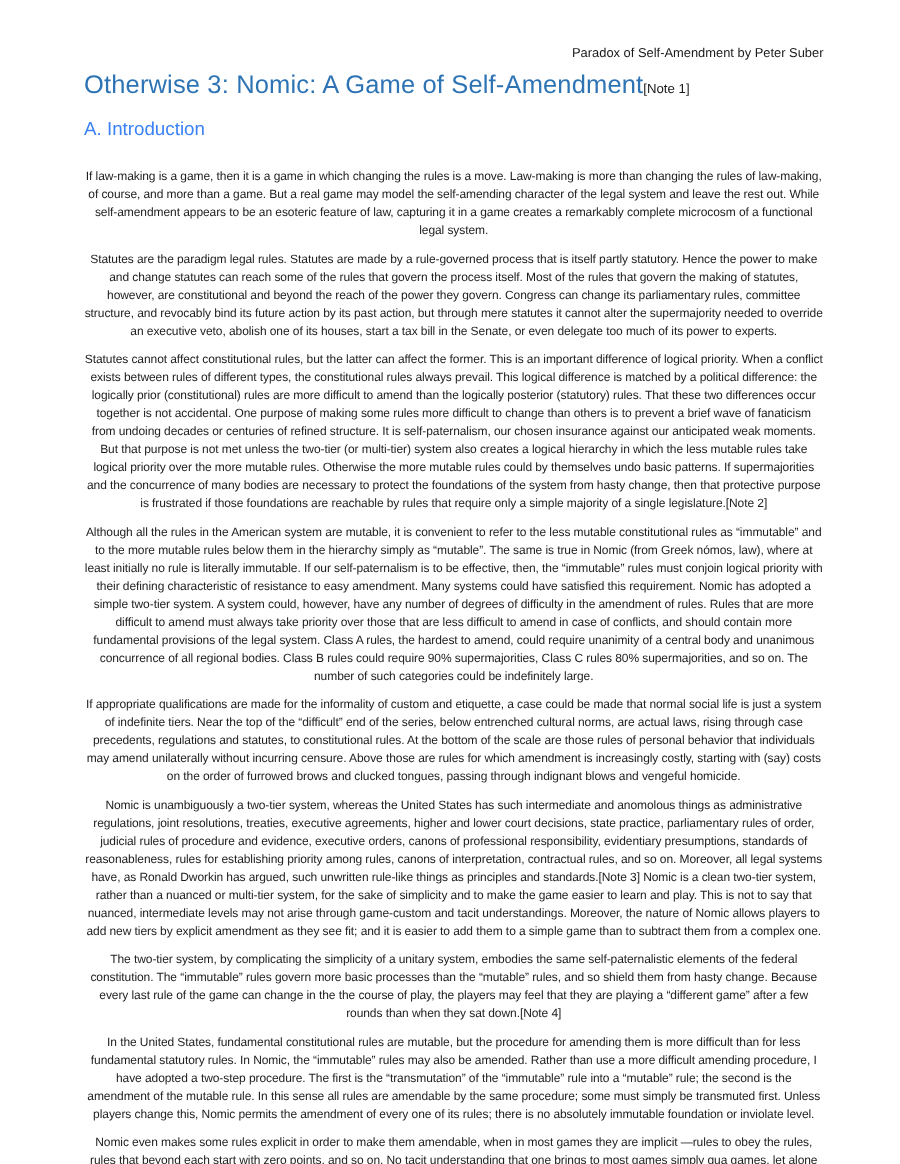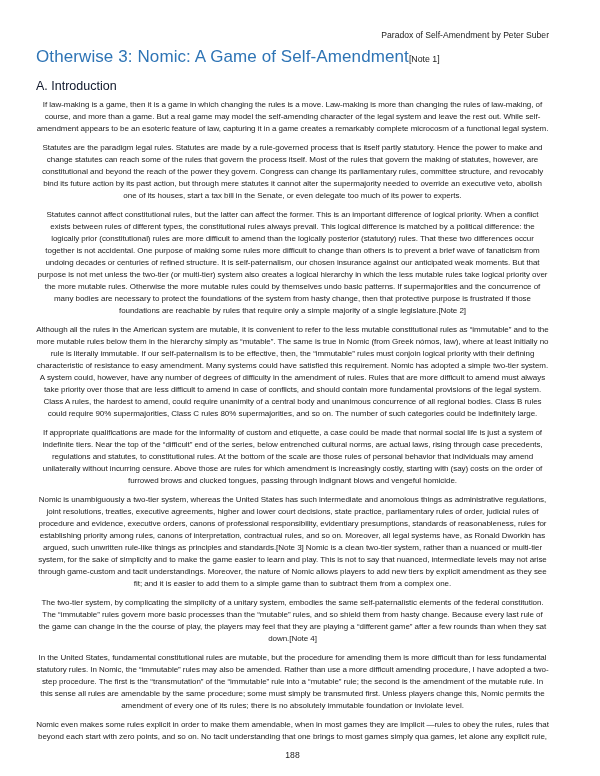--- a/index.html
+++ b/index.html
@@ -6,21 +6,21 @@
     margin: 0;
     padding: 0;
     background: #ffffff;
   }
   .page {
     position: relative;
     width: 584px;
     height: 776px;
     background: #ffffff;
     box-sizing: border-box;
-    padding: 30px 35px 0 36px;
+    padding: 30px 35px 0 56px;
     font-family: "Liberation Sans", sans-serif;
     color: #1c1c1c;
     overflow: hidden;
   }
   .running-header {
     text-align: right;
     font-size: 8.6px;
     line-height: 11px;
     color: #1a1a1a;
     margin: 0 0 6px 0;
@@ -33,25 +33,25 @@
     color: #2e74b5;
     letter-spacing: 0.1px;
   }
   h1.doc-title .note-ref {
     font-size: 8.8px;
     color: #1a1a1a;
     font-weight: 400;
     letter-spacing: 0;
   }
   h2.section-heading {
-    margin: 0 0 5px 0;
+    margin: 0 0 18px 0;
     font-size: 12.5px;
     line-height: 15px;
     font-weight: 400;
-    color: #0f172a;
+    color: #3b82f6;
   }
   .body-text p {
     margin: 0 0 7px 0;
     font-size: 8px;
     line-height: 12px;
     letter-spacing: -0.05px;
     text-align: center;
     color: #1c1c1c;
   }
   .page-number {

